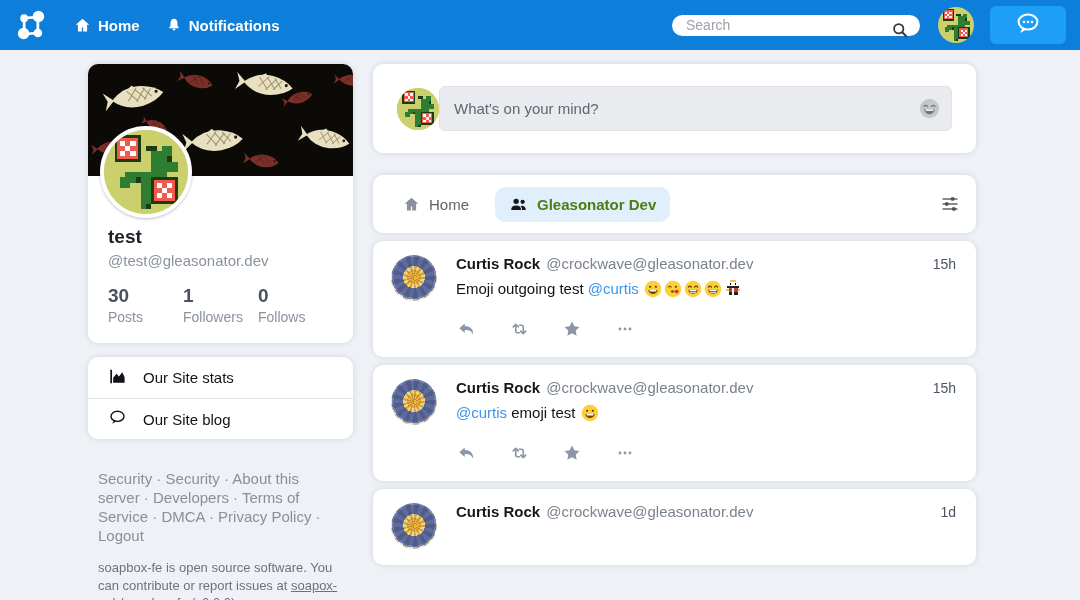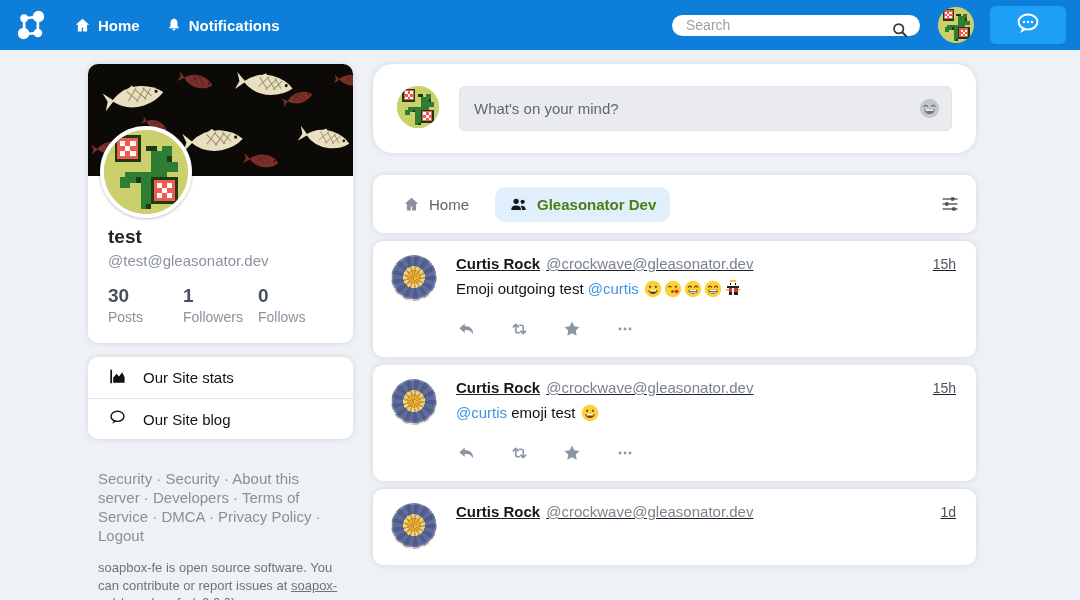--- a/index.html
+++ b/index.html
@@ -49,21 +49,21 @@
                color:#101418; cursor:pointer; }
   .menu-item + .menu-item { border-top:1px solid #dfe5ea; }
 
   
   .footer-links { margin:30px 10px 0 10px; width:235px; font-size:15px; line-height:19px; color:#8a8f99; }
   .flink { cursor:pointer; }
   .footer-about { margin:14px 10px 0 10px; width:250px; font-size:13px; line-height:17.5px; color:#6d737d; }
   .repo-link { text-decoration:underline; cursor:pointer; color:#6d737d; }
 
   
-  .compose-card { display:flex; gap:20px; padding:22px 24px 22px 24px; margin-bottom:22px;border-radius:20px; }
+  .compose-card { display:flex; align-items:center; padding:22px 24px 22px 24px; margin-bottom:22px; }
   .compose-avatar { width:42px; height:42px; border-radius:50%; overflow:hidden; background:#ccd06c; flex:none; cursor:pointer; }
   .compose-field { position:relative; flex:1; }
   .compose-field input { width:100%; height:45px; background:#e9ebee; border:1px solid #dfe2e6; border-radius:6px;
                          padding:0 44px 0 14px; font-size:15px; color:#333; outline:none; font-family:"Liberation Sans",sans-serif; }
   .compose-field input::placeholder { color:#5f6774; }
   .compose-emoji { position:absolute; right:12px; top:12px; cursor:pointer; line-height:0; }
 
   
   .tabs-card { display:flex; align-items:center; padding:10px 16px; height:58px; margin-bottom:8px; }
   .tab { display:flex; align-items:center; gap:9px; padding:9px 14px; border-radius:10px; font-size:15px;
@@ -73,21 +73,21 @@
   .tabs-settings { margin-left:auto; cursor:pointer; line-height:0; }
 
   
   .post-card { padding:14px 20px 16px 18px; margin-bottom:8px; }
   .post-flex { display:flex; }
   .post-avatar { width:46px; height:46px; border-radius:50%; flex:none; margin-right:19px; cursor:pointer;
     background:
       repeating-conic-gradient(rgba(42,54,96,.28) 0 14deg, rgba(0,0,0,0) 14deg 28deg),
       radial-gradient(circle at 50% 48%, #f7b32b 0 22%, #fcd36b 22% 33%, #5e6b9b 33% 62%, #7d89b5 62% 67%, #efe9c6 67% 79%, #f7f2d8 79% 100%); }
   .post-main { flex:1; min-width:0; }
-  .post-header { display:flex; align-items:flex-end; font-size:15px;text-decoration:underline; }
+  .post-header { display:flex; align-items:flex-end; font-size:15px; }
   .post-author { font-weight:bold; color:#15191e; margin-right:6px; cursor:pointer; }
   .post-handle { color:#7a828e; }
   .post-time { margin-left:auto; color:#4a5560; font-size:14px; }
   .post-content { margin-top:6px; font-size:15px; line-height:22px; color:#101418; }
   .mention { color:#3d95e8; cursor:pointer; }
   .emoji { display:inline-block; vertical-align:-4px; margin:0 1px; line-height:0; }
   .post-actions { display:flex; gap:33px; margin:18px 0 2px 65px; }
   .action-btn { width:20px; height:20px; cursor:pointer; line-height:0; }
 </style>
 </head>

